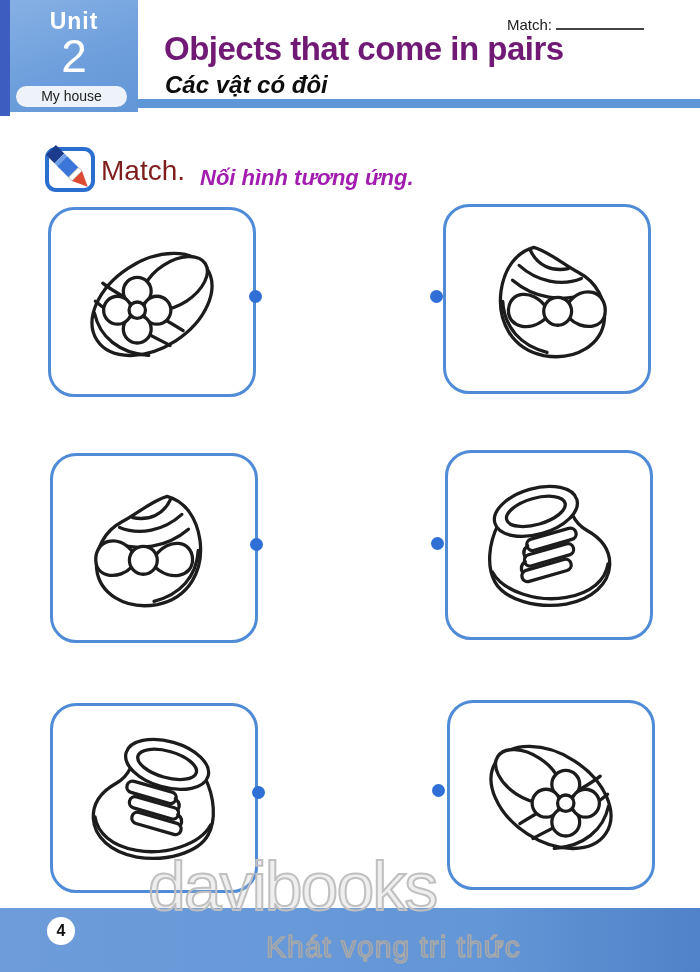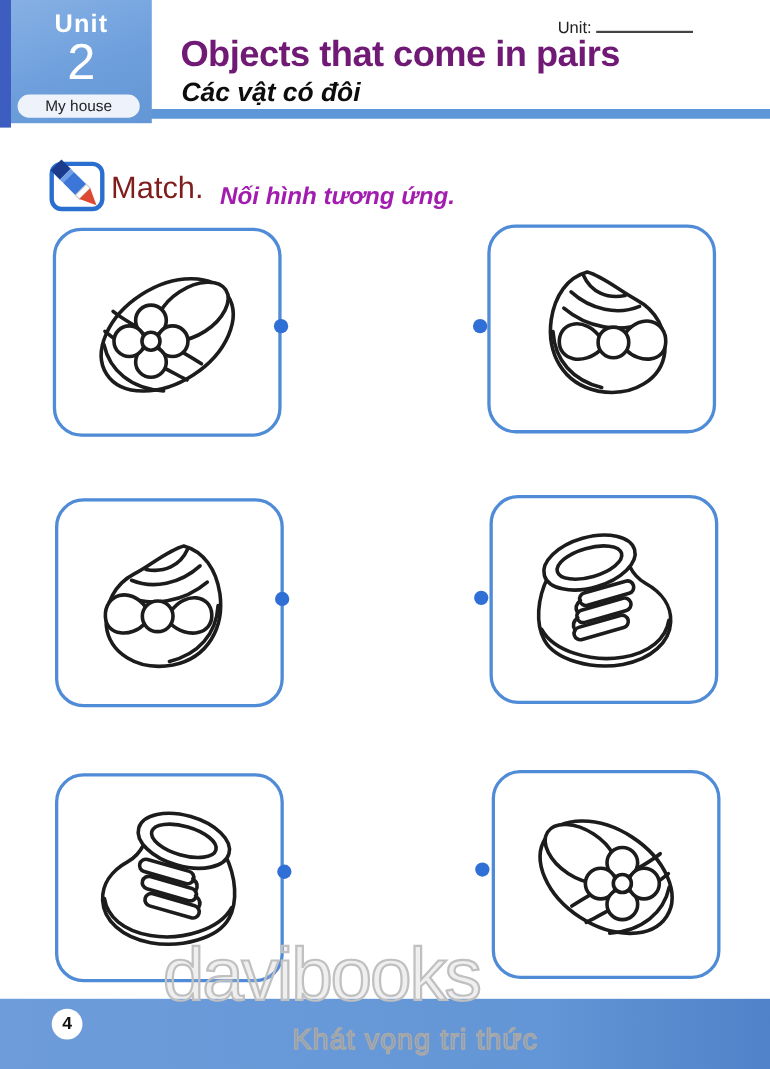--- a/index.html
+++ b/index.html
@@ -53,21 +53,21 @@
     background:#fff;z-index:3;text-align:center;font-size:16px;font-weight:bold;line-height:28px;color:#111;}
   
   .watermark{position:absolute;left:0;top:0;width:700px;height:972px;z-index:5;pointer-events:none;}
   .wm-big{
     position:absolute;left:148px;top:852px;font-size:68px;line-height:1;
     font-weight:400;letter-spacing:-2px;
     color:rgba(190,190,190,0.25);
     -webkit-text-stroke:2px #c0c0c0;
   }
   .wm-small{
-    position:absolute;left:266px;top:930px;font-size:26px;
+    position:absolute;left:266px;top:930px;font-size:30px;
     color:rgba(160,160,160,0.35);
     -webkit-text-stroke:1.5px #a9a9a9;
     letter-spacing:1px;
     text-align:right;
   }
   
   .ink *{stroke:#1c1c1c;stroke-width:4;fill:#fff;stroke-linecap:round;stroke-linejoin:round;}
   .ink .nofill{fill:none;}
 </style>
 </head>
@@ -120,21 +120,21 @@
 <div class="edge-strip"></div>
 <div class="header-bar"></div>
 
 <div class="unit-badge">
   <span class="unit-word">Unit</span>
   <span class="unit-num">2</span>
   <div class="unit-pill">My house</div>
 </div>
 
 <div class="date-row">
-  <span>Unit:</span><span class="date-line"></span>
+  <span>Match:</span><span class="date-line"></span>
 </div>
 
 <div class="page-title">Objects that come in pairs</div>
 <div class="page-subtitle">Các vật có đôi</div>
 
 <svg class="task-icon" viewBox="0 0 62 60">
   <rect x="5" y="13" width="46" height="41" rx="9" fill="#ffffff" stroke="#2a6ed0" stroke-width="4"></rect>
   <g transform="rotate(-45 28 33)">
     <rect x="21" y="6" width="14" height="12" fill="#1b3c8c"></rect>
     <rect x="21" y="18" width="14" height="4" fill="#6f9ee8"></rect>

